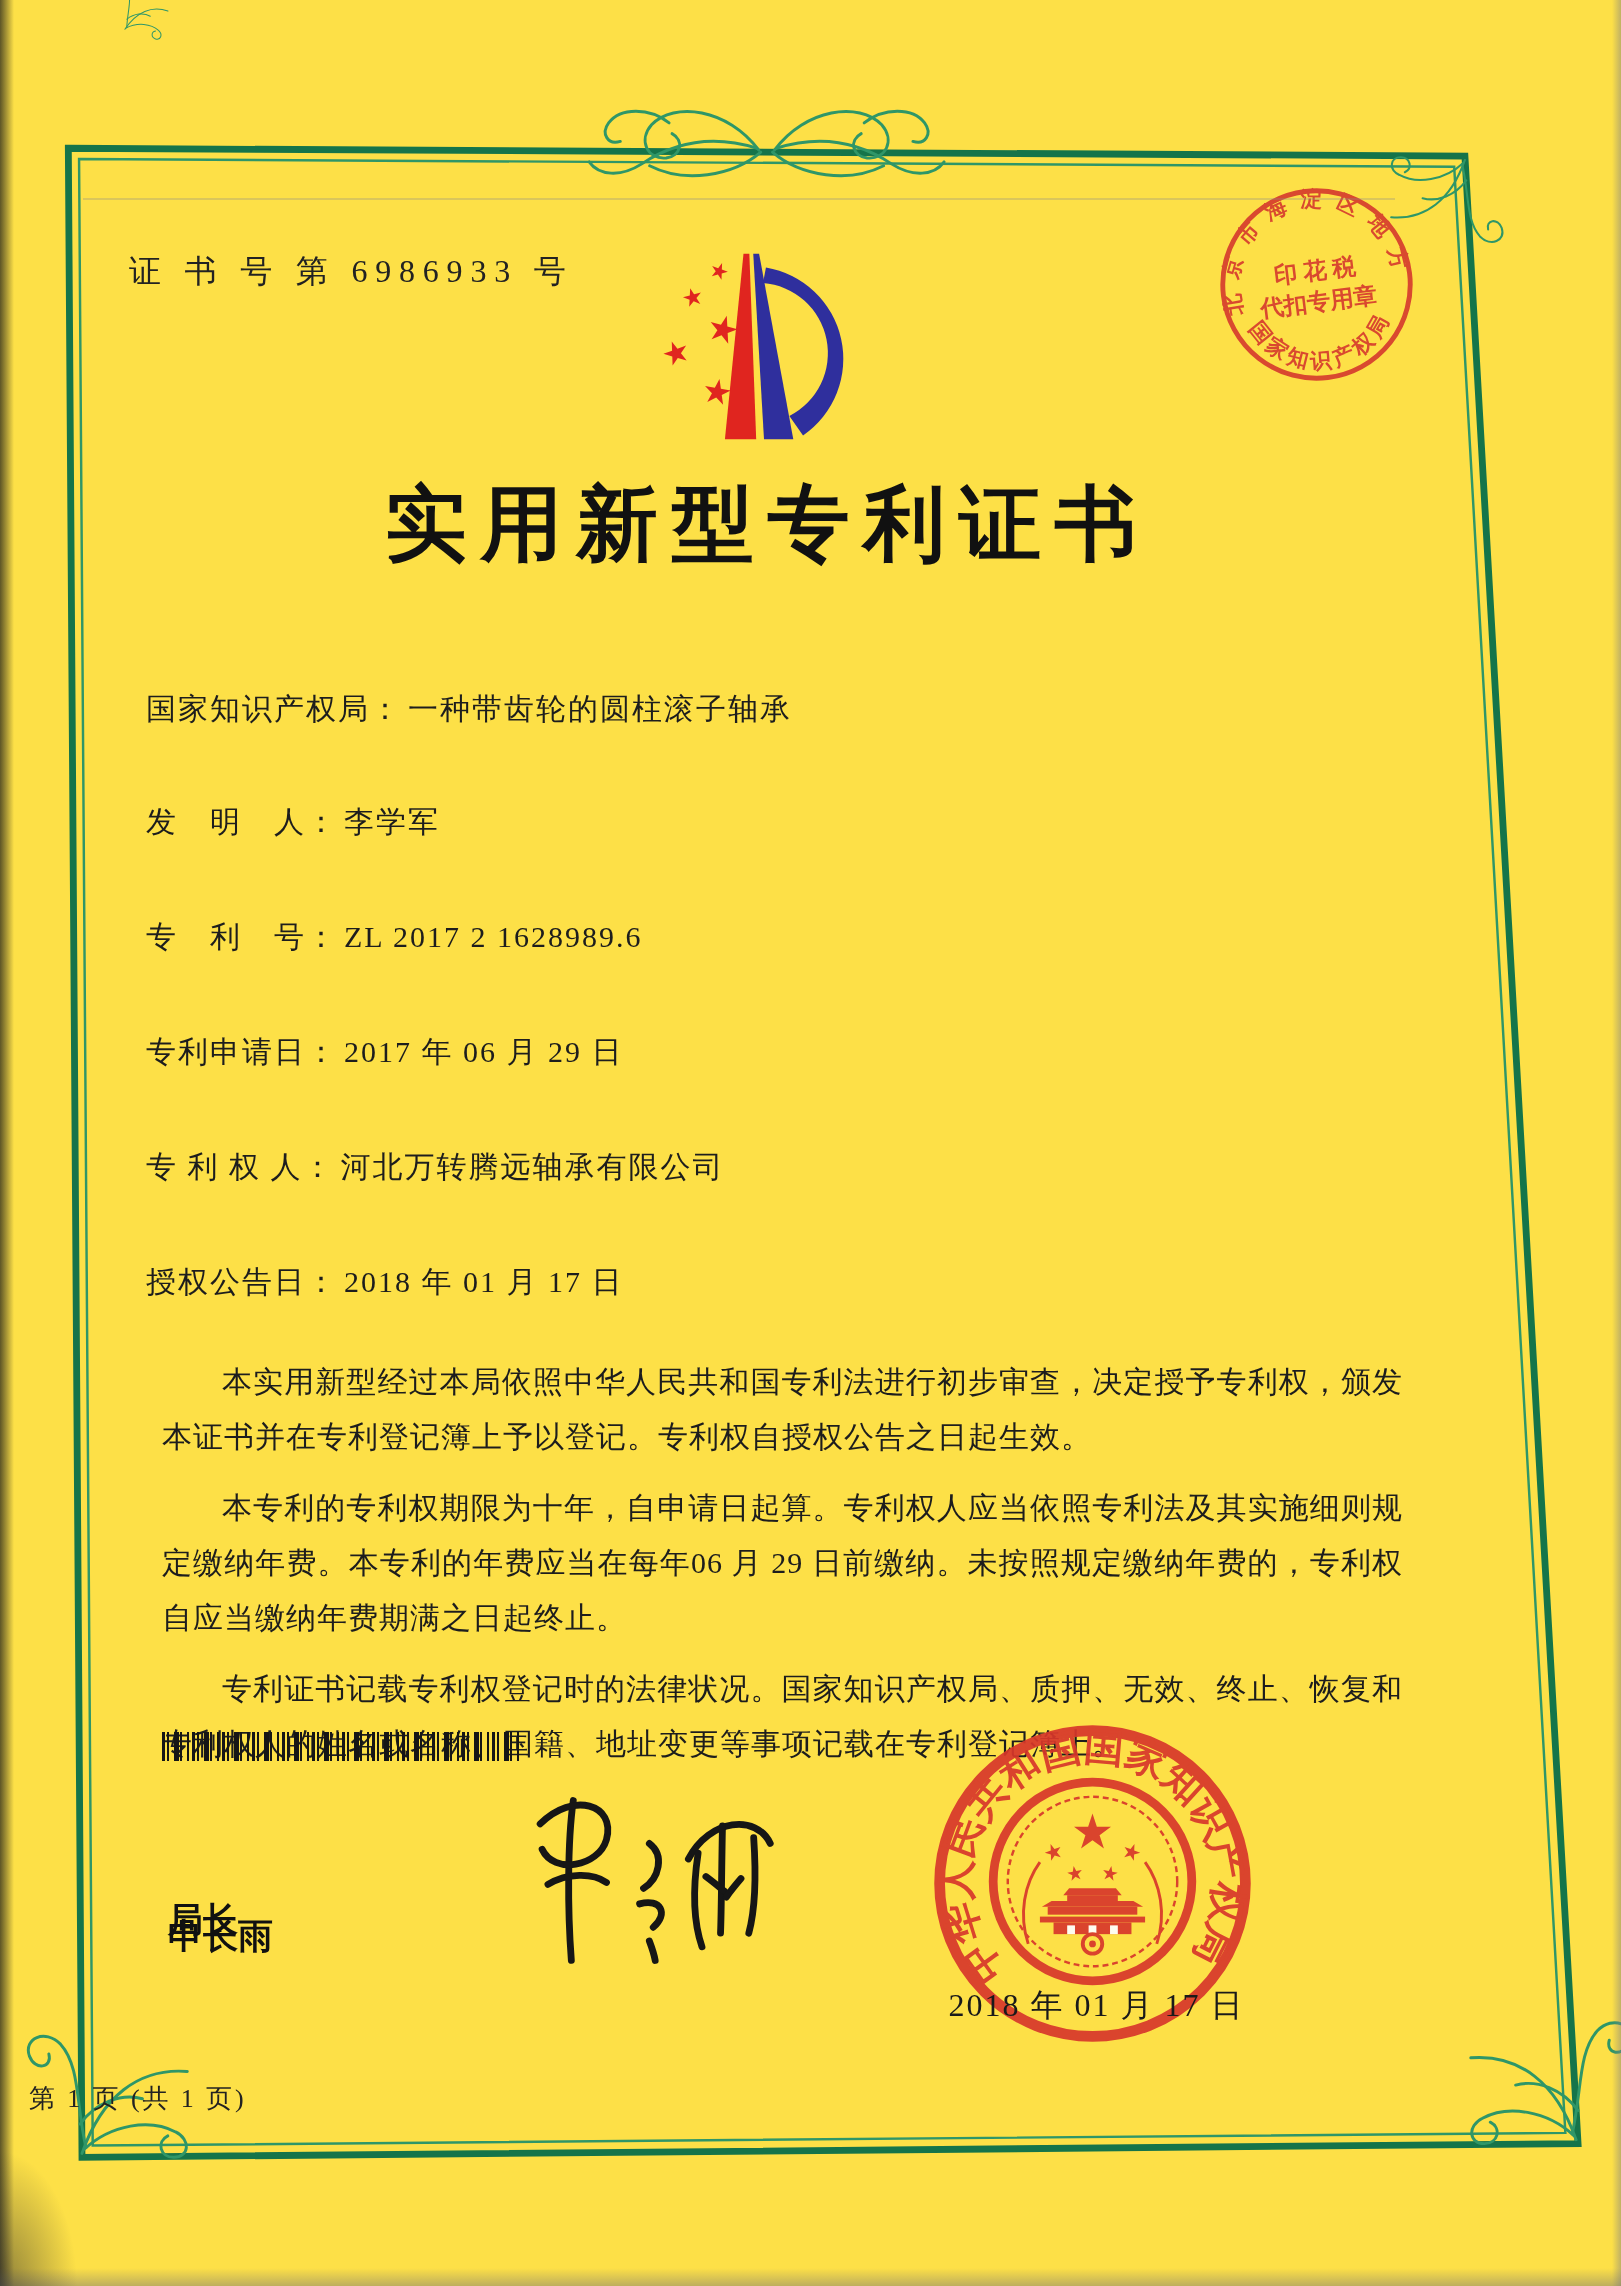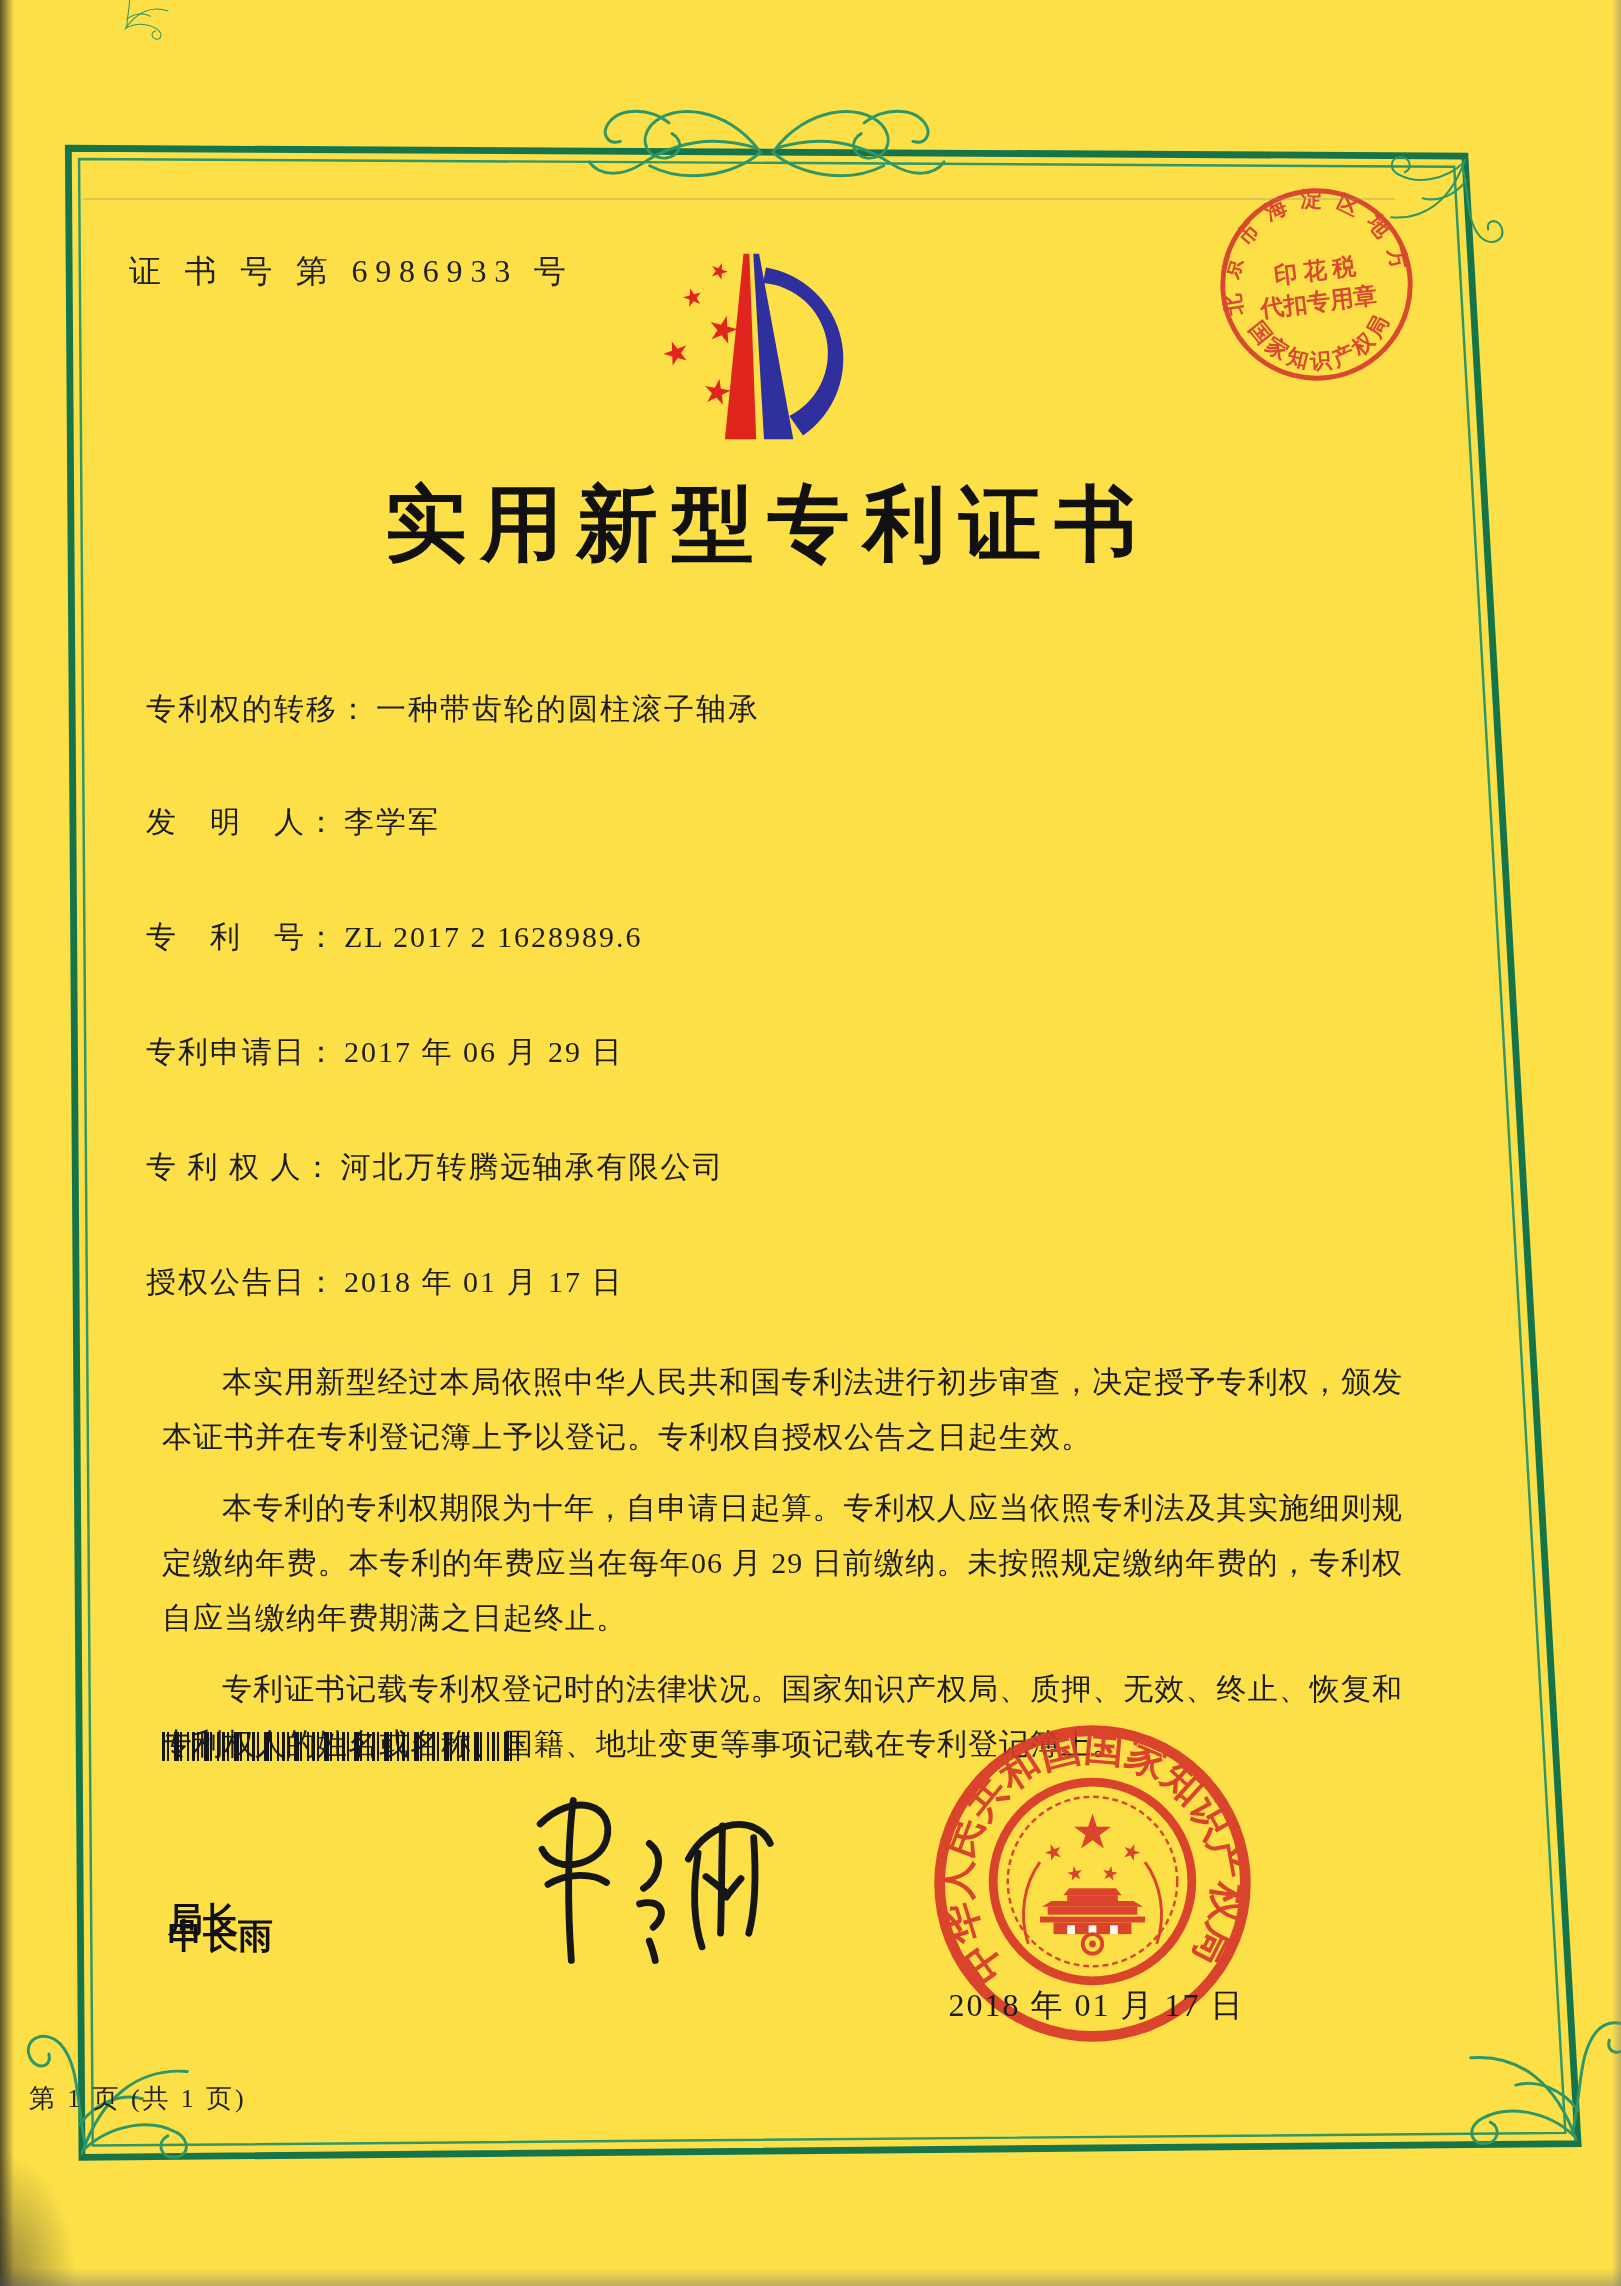--- a/index.html
+++ b/index.html
@@ -135,21 +135,21 @@
     <text font-size="22" letter-spacing="4">
       <textPath href="#taxBottomArc">国家知识产权局</textPath>
     </text>
     <text x="106" y="100" font-size="24" text-anchor="middle">印 花 税</text>
     <text x="106" y="132" font-size="24" text-anchor="middle">代扣专用章</text>
   </svg>
 
   <h1 class="title">实用新型专利证书</h1>
 
   <div class="field" style="top:689px">
-    <span class="lab">专利权的转移：</span><span class="val">一种带齿轮的圆柱滚子轴承</span>
+    <span class="lab">国家知识产权局：</span><span class="val">一种带齿轮的圆柱滚子轴承</span>
   </div>
   <div class="field" style="top:802px">
     <span class="lab">发　明　人：</span><span class="val">李学军</span>
   </div>
   <div class="field" style="top:917px">
     <span class="lab">专　利　号：</span><span class="val">ZL 2017 2 1628989.6</span>
   </div>
   <div class="field" style="top:1032px">
     <span class="lab">专利申请日：</span><span class="val">2017 年 06 月 29 日</span>
   </div>

